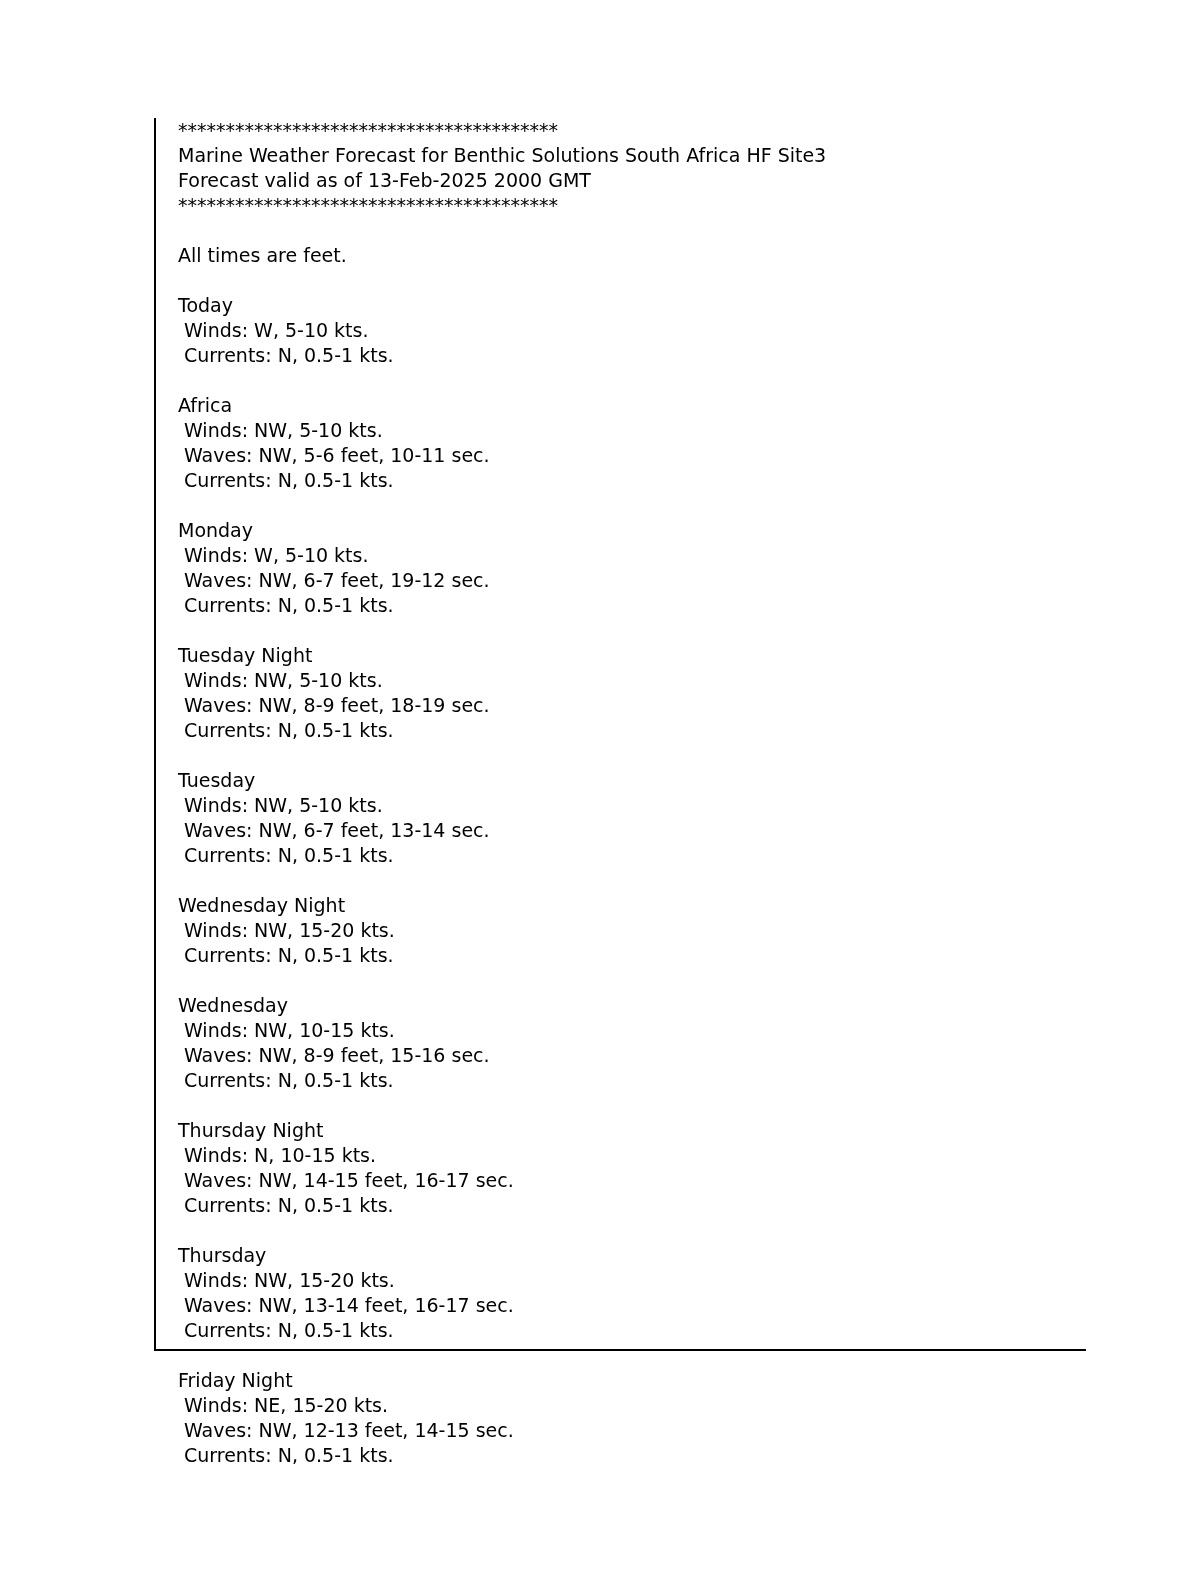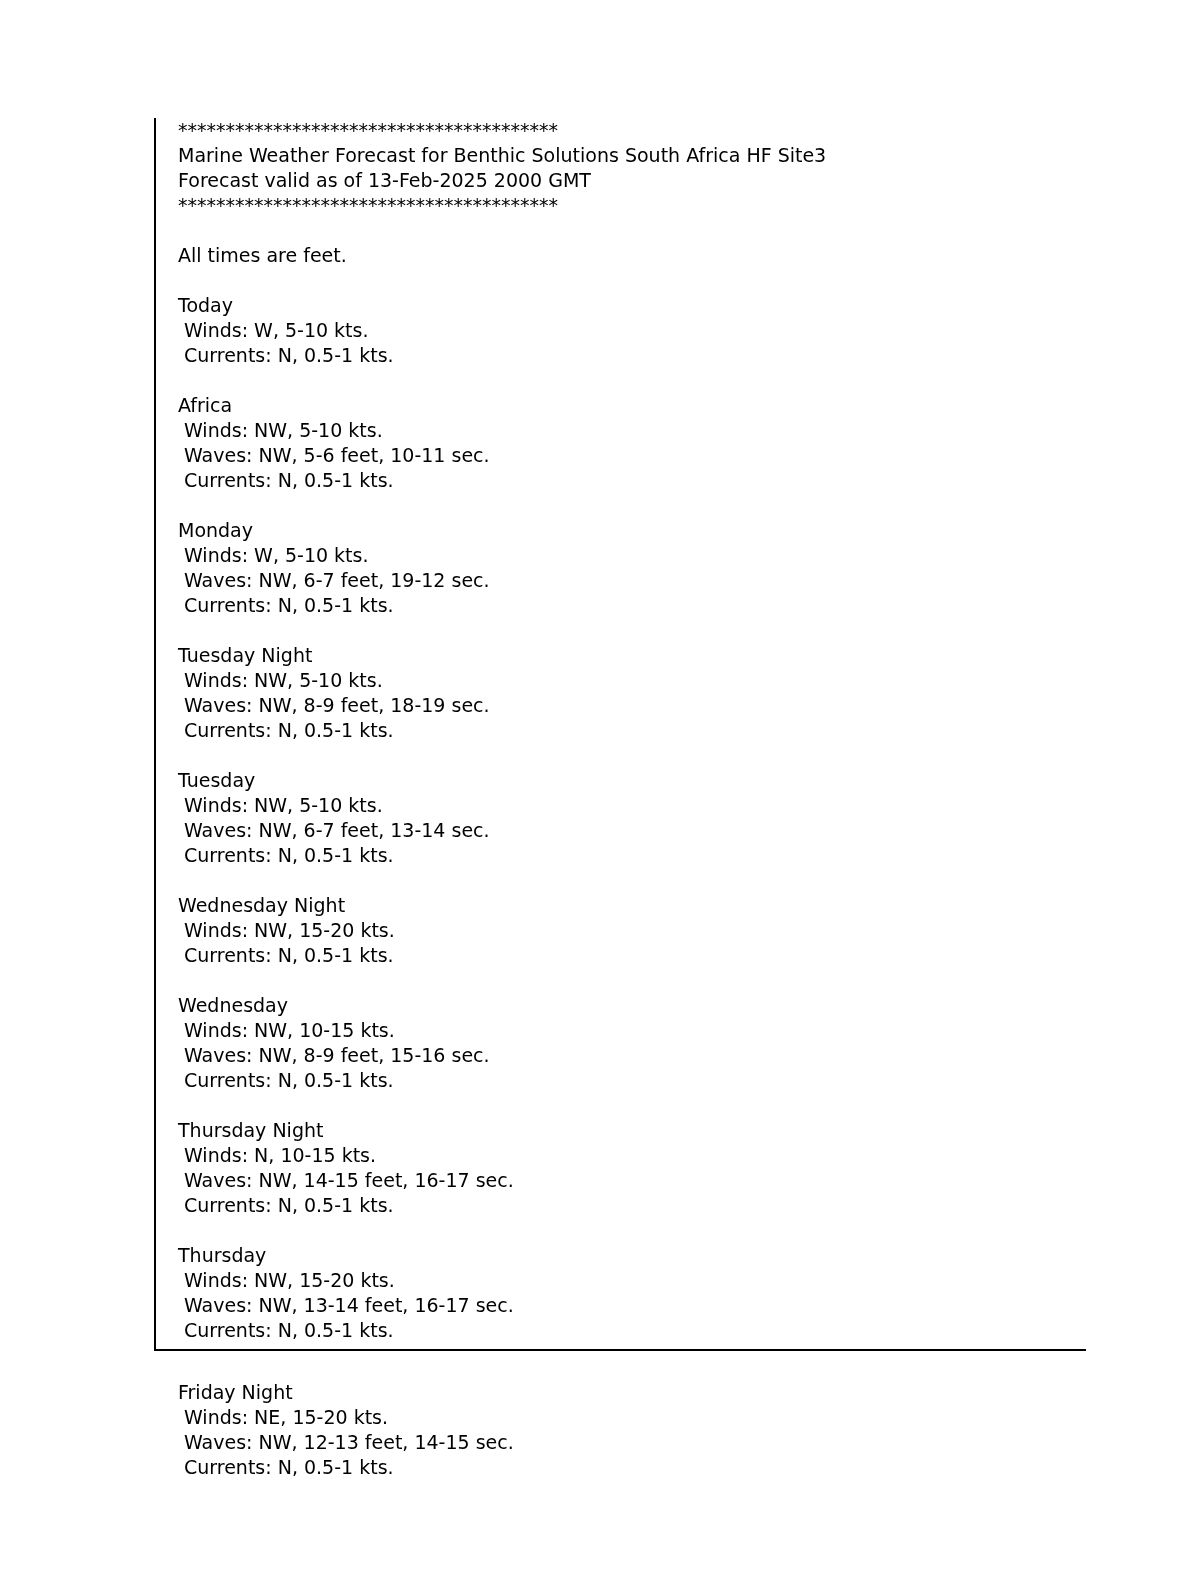--- a/index.html
+++ b/index.html
@@ -38,21 +38,21 @@
   .gap {
     height: 25px;
   }
   .indent {
     padding-left: 6px;
   }
   .section + .section {
     margin-top: 25px;
   }
   .after-break {
-    margin-top: 29px;
+    margin-top: 17px;
     padding-left: 24px;
   }
 </style>
 </head>
 <body>
 
 <div class="doc">
 
   <div class="frame">
 

